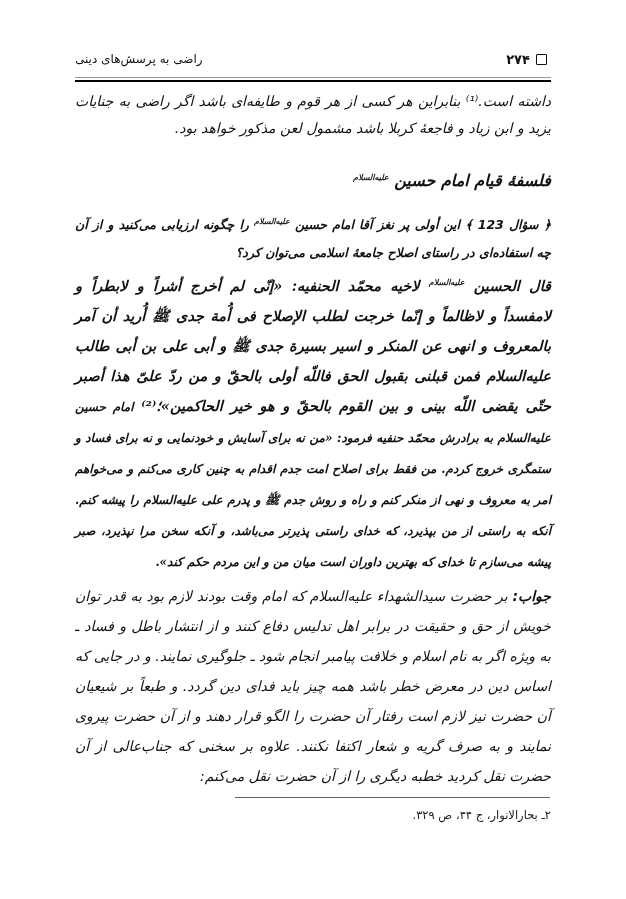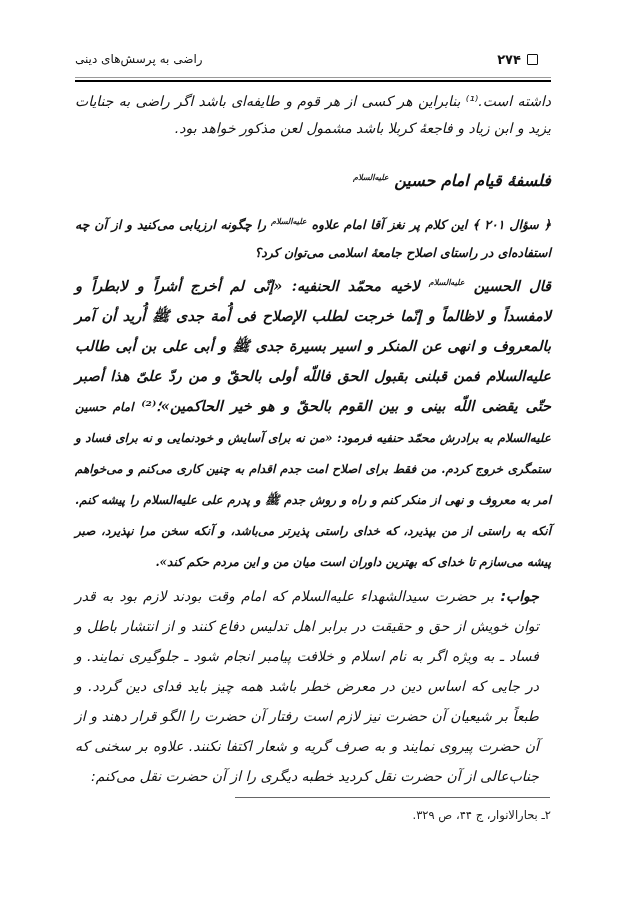--- a/index.html
+++ b/index.html
@@ -6,21 +6,21 @@
     body {
       width: 626px; height: 899px; position: relative; overflow: hidden;
       font-family: "DejaVu Sans", sans-serif; color: #111111;
     }
     .page { position: absolute; left: 0; top: 0; width: 626px; height: 899px; }
     .header {
       position: absolute; left: 75px; top: 50px; width: 476px; height: 24px;
       direction: rtl;
     }
     .header .pageno {
-      position: absolute; right: 13px; top: 2px; font-size: 13px; font-weight: bold;
+      position: absolute; right: 4px; top: 2px; font-size: 13px; font-weight: bold;
       display: flex; align-items: center; gap: 6px;
     }
     .header .box-icon {
       display: inline-block; width: 9px; height: 9px; border: 1.6px solid #111;
       border-radius: 1px;
     }
     .header .booktitle {
       position: absolute; left: 0; top: 2px; font-size: 12px;
     }
     .rule-thin { position: absolute; left: 75px; top: 77px; width: 476px; height: 1px; background: #9a9a9a; }
@@ -31,21 +31,21 @@
       direction: rtl; text-align: justify; text-align-last: right; font-style: italic;
     }
     .p { margin: 0; font-size: 14px; line-height: 27px; }
     .p.reg { font-family: "DejaVu Sans", sans-serif; }
     .heading {
       font-size: 16px; font-weight: bold; margin: 23px 0 14px 0; line-height: 26px;
     }
     .q { font-size: 12.5px; font-weight: bold; line-height: 28px; margin: 0; }
     .arabic { font-family: "DejaVu Serif", serif; font-size: 14.5px; line-height: 30px; font-weight: bold; margin: 0; }
     .quote-fa { font-size: 12px; font-weight: bold; line-height: 29px; margin: 0; }
-    .answer { font-size: 14px; line-height: 30px; margin: 4px 12px 0 0; }
+    .answer { font-size: 14px; line-height: 30px; margin: 4px 0 0 0; }
     .answer .lead { font-weight: bold; }
     .honor { font-size: 8px; vertical-align: super; color: #222; margin-top: 44px; }
 
     .fn-rule { position: absolute; left: 235px; top: 797px; width: 315px; height: 1px; background: #666; }
     .footnotes {
       position: absolute; left: 75px; top: 808px; width: 476px; direction: rtl;
       display: flex; font-size: 11.5px; color: #222;
     }
     .footnotes .fn1 { width: 230px; }
     .footnotes .fn2 { }
@@ -68,23 +68,23 @@
   <div class="body">
     <p class="p reg">داشته است.⁽¹⁾ بنابراین هر کسی از هر قوم و طایفه‌ای باشد اگر راضی به جنایات یزید و ابن زیاد و فاجعهٔ کربلا باشد مشمول لعن مذکور خواهد بود.</p>
 
     <div class="heading">
       <span>فلسفهٔ قیام امام حسین</span>
       <span class="honor">علیه‌السلام</span>
     </div>
 
     <p class="q">
       <span>﴿</span>
-      <span>سؤال ۲۰۱</span>
+      <span>سؤال 123</span>
       <span>﴾</span>
-      <span>این کلام پر نغز آقا امام علاوه</span>
+      <span>این أولی پر نغز آقا امام حسین</span>
       <span class="honor">علیه‌السلام</span>
       <span>را چگونه ارزیابی می‌کنید و از آن چه استفاده‌ای در راستای اصلاح جامعهٔ اسلامی می‌توان کرد؟</span>
     </p>
 
     <p class="arabic">
       <span>قال الحسین</span>
       <span class="honor">علیه‌السلام</span>
       <span>لاخیه محمّد الحنفیه: «إنّی لم أخرج أشراً و لابطراً و لامفسداً و لاظالماً و إنّما خرجت لطلب الإصلاح فی أُمة جدی ﷺ أُرید أن آمر بالمعروف و انهی عن المنکر و اسیر بسیرة جدی ﷺ و أبی علی بن أبی طالب علیه‌السلام فمن قبلنی بقبول الحق فاللّه أولی بالحقّ و من ردّ علیّ هذا أصبر حتّی یقضی اللّه بینی و بین القوم بالحقّ و هو خیر الحاکمین»؛⁽²⁾</span>
       <span class="quote-fa">امام حسین علیه‌السلام به برادرش محمّد حنفیه فرمود: «من نه برای آسایش و خودنمایی و نه برای فساد و ستمگری خروج کردم. من فقط برای اصلاح امت جدم اقدام به چنین کاری می‌کنم و می‌خواهم امر به معروف و نهی از منکر کنم و راه و روش جدم ﷺ و پدرم علی علیه‌السلام را پیشه کنم. آنکه به راستی از من بپذیرد، که خدای راستی پذیرتر می‌باشد، و آنکه سخن مرا نپذیرد، صبر پیشه می‌سازم تا خدای که بهترین داوران است میان من و این مردم حکم کند».</span>
     </p>

